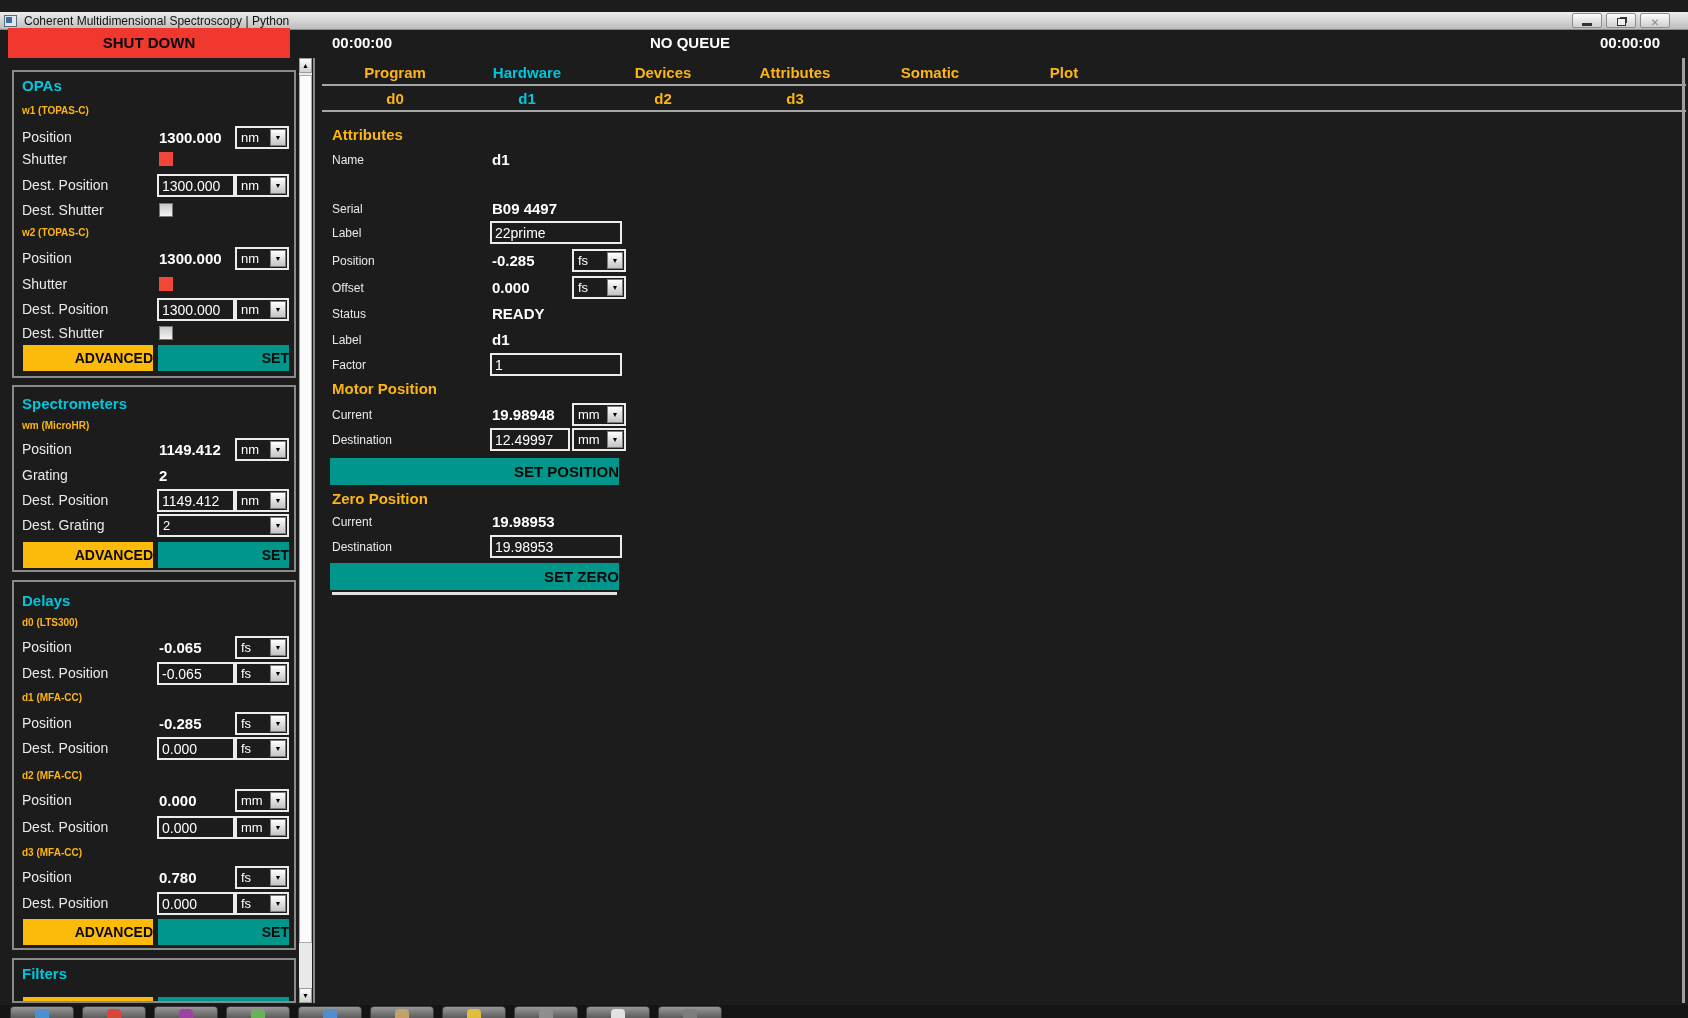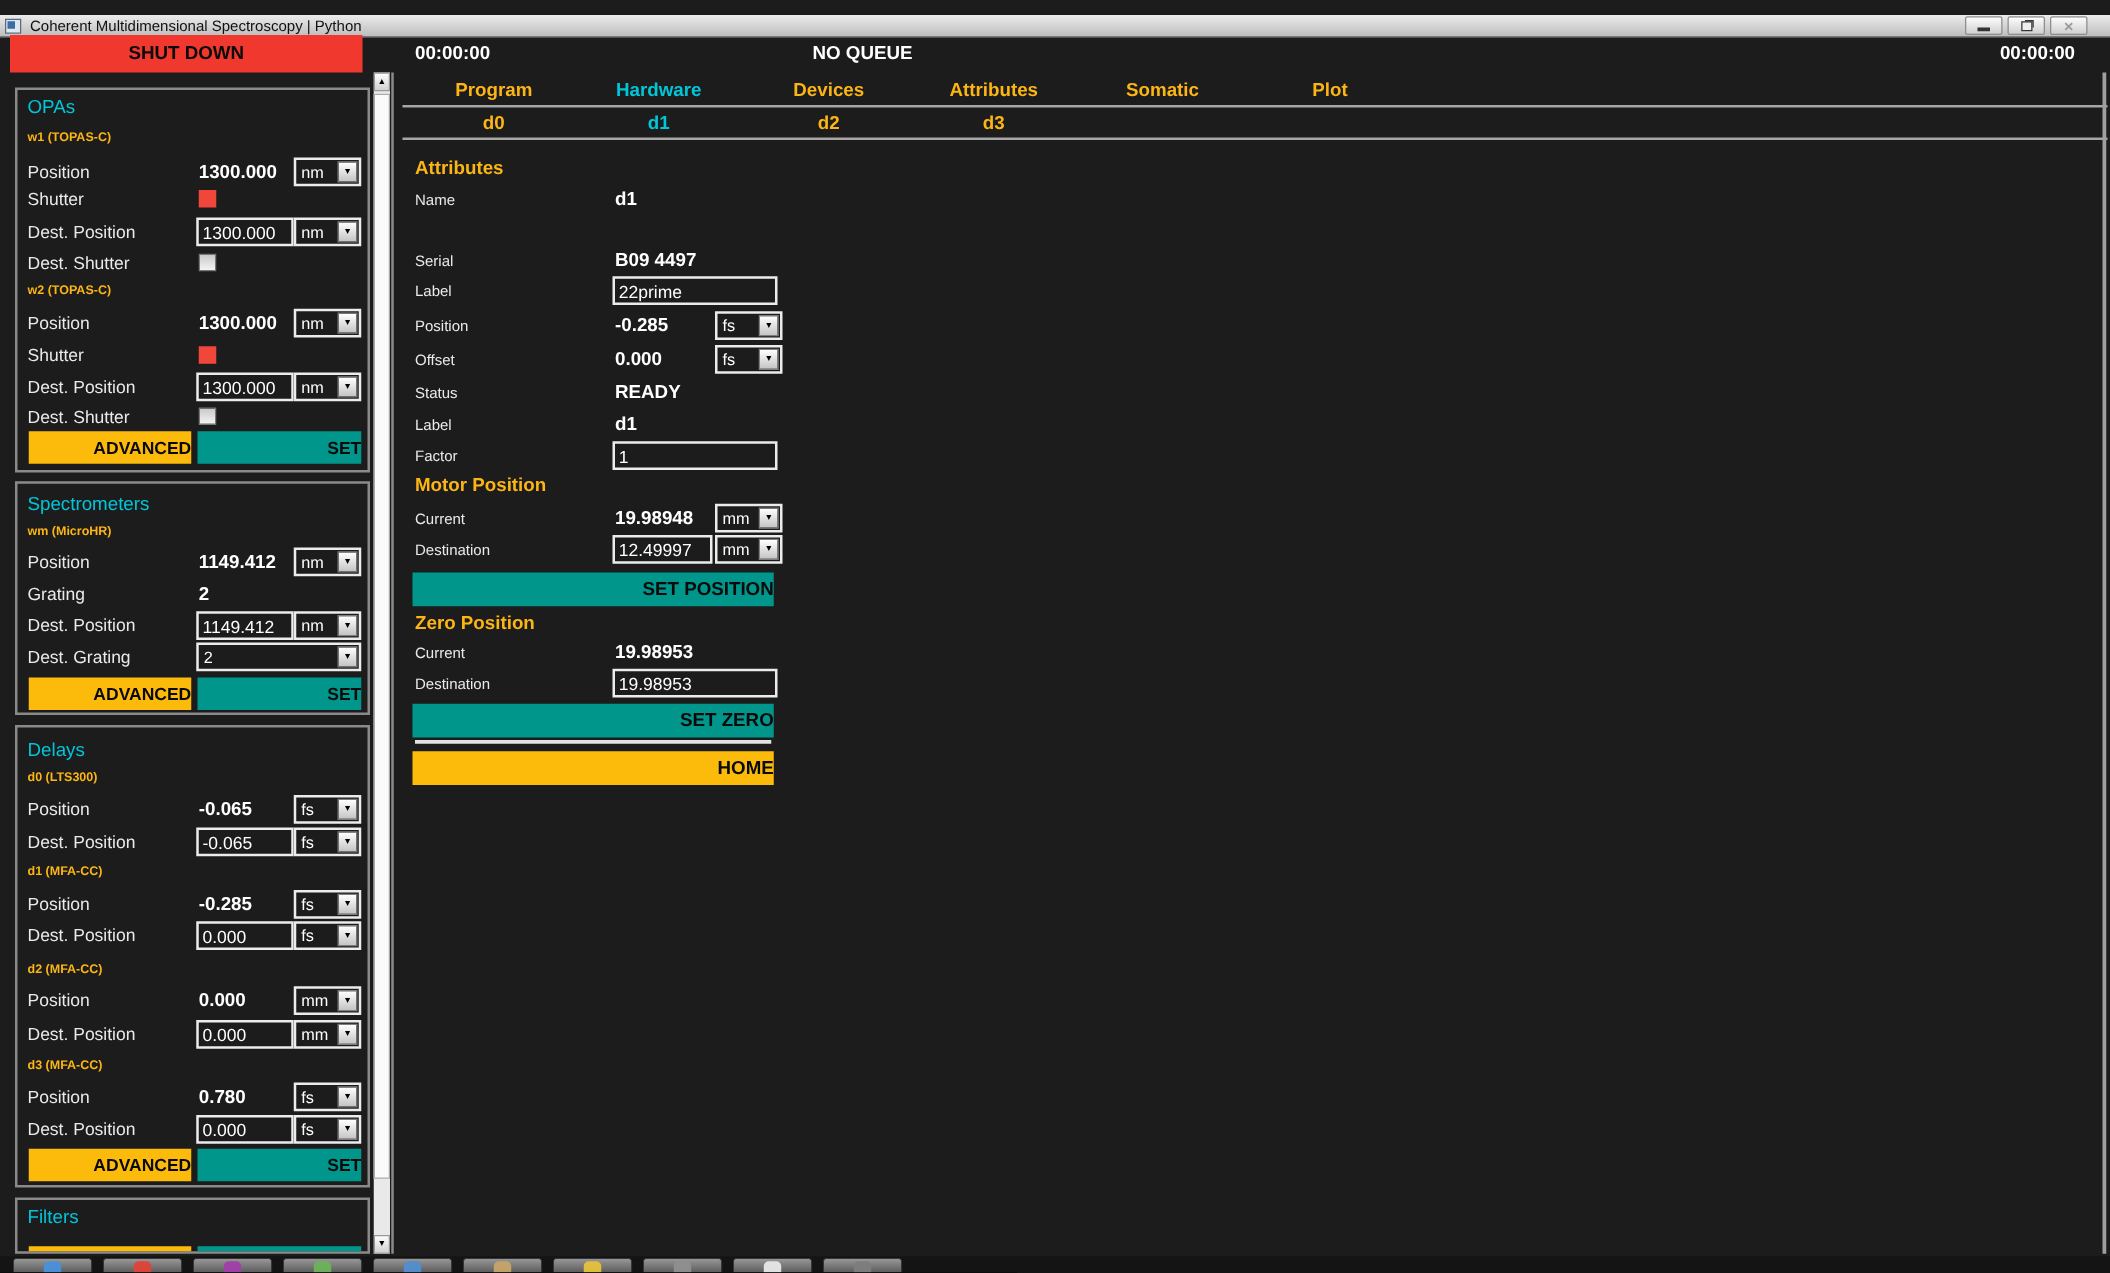--- a/index.html
+++ b/index.html
@@ -27,21 +27,21 @@
   .tab{position:absolute;width:132px;text-align:center;font-weight:bold;font-size:15px;color:#fcb514;line-height:22px;top:62px}
   .subtab{top:88px}
   .tab.on{color:#00c6da}
   .hdiv{position:absolute;left:322px;width:1364px;height:2px;background:#a6a6a6}
 
   
   .panel{position:absolute;left:12px;width:284px;border:2px solid #8a8a8a;background:#1c1c1c;overflow:hidden}
   .sr{position:absolute;left:0;right:0;height:23px}
   .sl{position:absolute;left:8px;top:0;line-height:23px;font-size:14px;color:#eaeaea}
   .sv{position:absolute;left:145px;top:0;line-height:23px;font-size:15px;font-weight:bold;color:#fff}
-  .hc{color:#00c6da;font-weight:normal;font-size:15px}
+  .hc{color:#00c6da;font-weight:bold;font-size:15px}
   .hy{color:#fcb514;font-weight:bold;font-size:10px}
   .si{position:absolute;left:143px;top:0;width:78px;height:23px;background:#1c1c1c;border:2px solid #ececec;
     color:#fff;font-size:14px;padding:0 3px}
   .combo{position:absolute;left:221px;top:0;width:54px;height:23px;border:2px solid #ececec;background:#1c1c1c;
     display:flex;align-items:center}
   .combo .cv{flex:1;padding-left:4px;font-size:13px;color:#fff;line-height:17px}
   .combo .ca{width:16px;height:17px;margin:1px;background:linear-gradient(#ffffff,#c4c4c4);border:1px solid #7d7d7d;
     color:#000;font-size:7px;display:flex;align-items:center;justify-content:center}
   .combo.wide{left:143px;width:132px}
   .shutind{position:absolute;left:145px;top:4px;width:14px;height:14px;background:#f1463a}
@@ -380,21 +380,20 @@
   <div class="mr" style="top:510px">
     <span class="ml">Current</span>
     <span class="mv">19.98953</span>
   </div>
   <div class="mr" style="top:535px">
     <span class="ml">Destination</span>
     <input class="mi" value="19.98953" style="">
   </div>
   <button class="btn bt mbtn" style="top:563px">SET ZERO</button>
   <div id="home-div"></div>
-  <button class="btn by mbtn" style="top:601px">HOME</button>
 
   <div id="taskbar">
     
     
   </div>
   <div class="tbtn" style="left:10px">
       <i style="background: rgb(74, 144, 217);"></i>
     </div>
   <div class="tbtn" style="left:82px">
       <i style="background: rgb(224, 67, 56);"></i>

